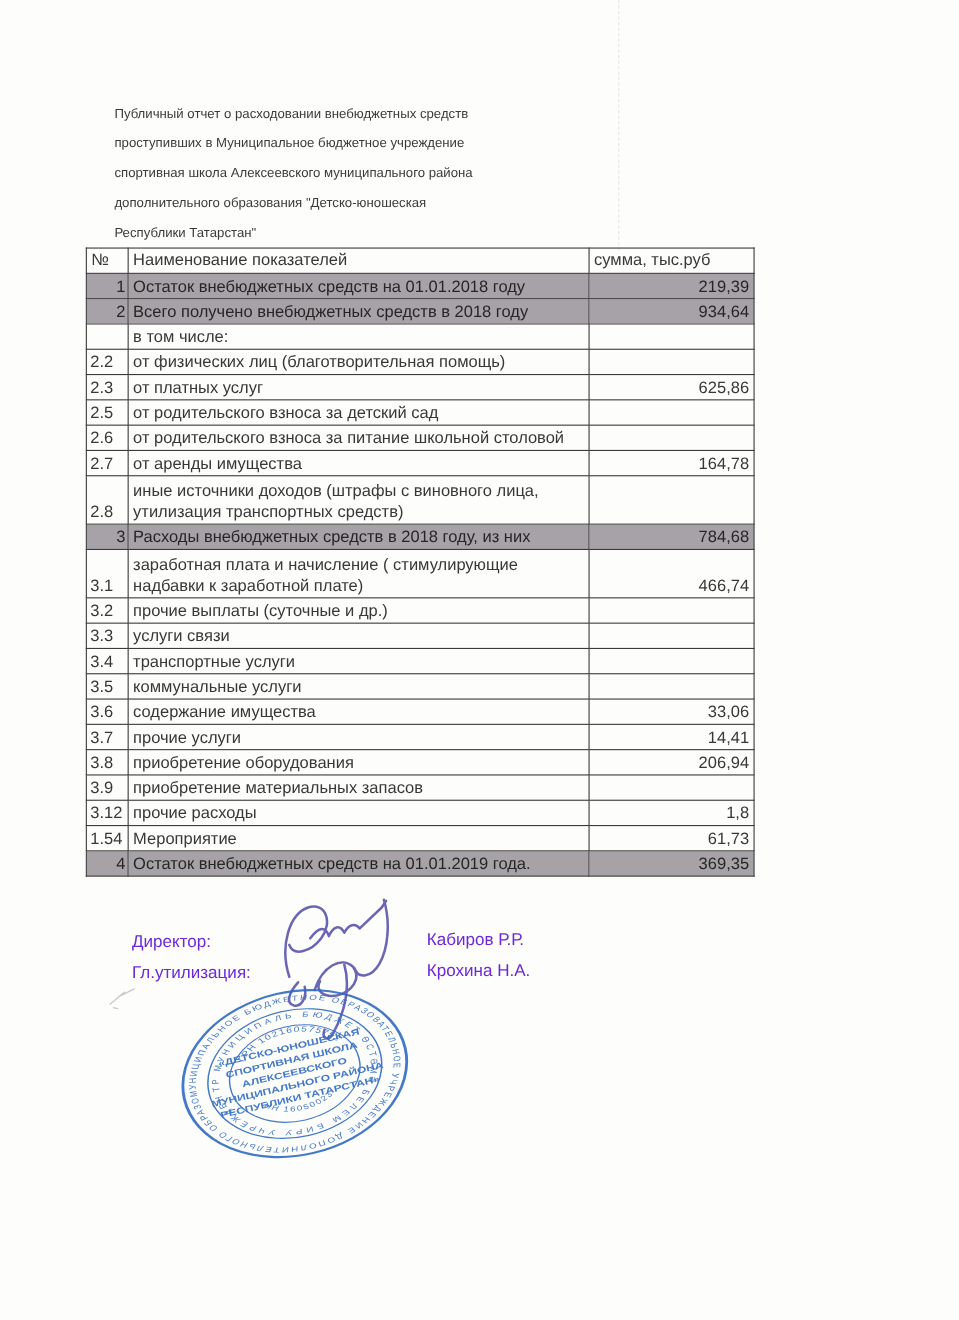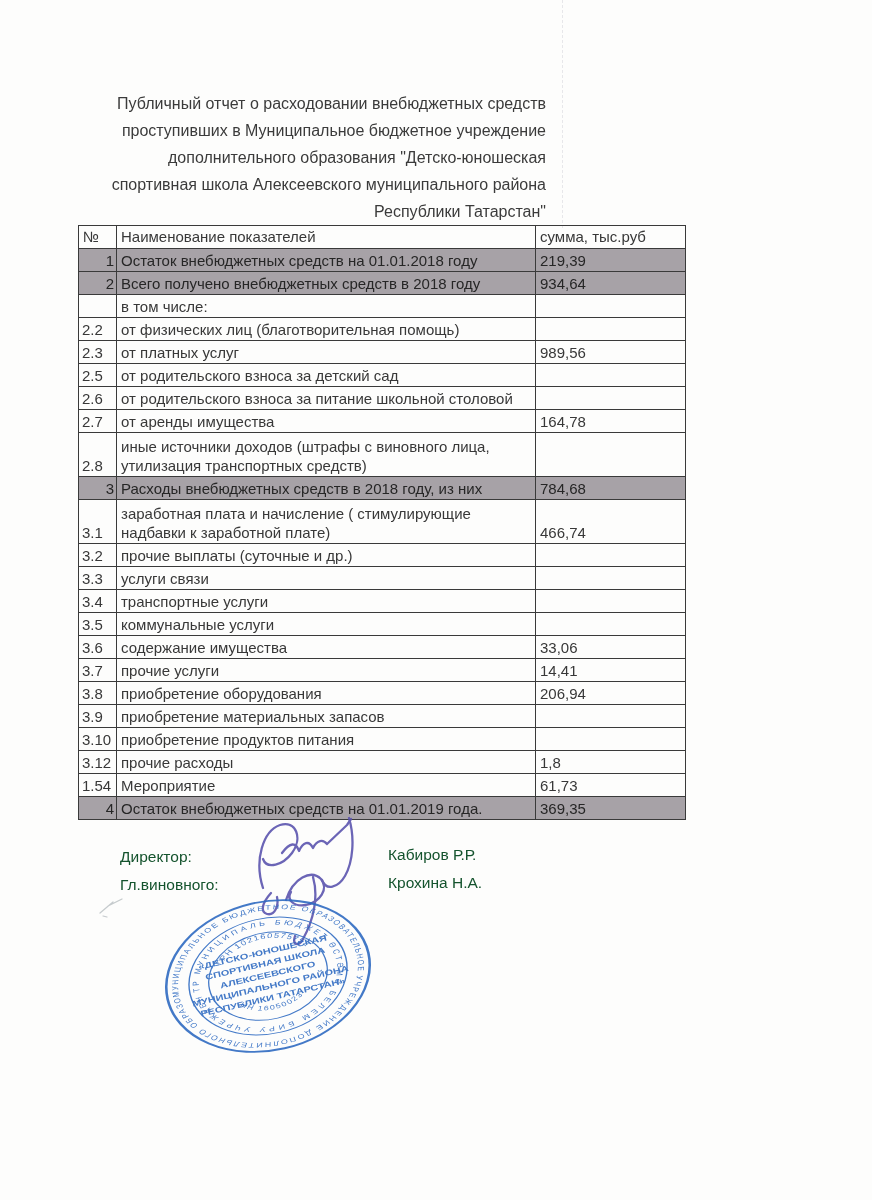--- a/index.html
+++ b/index.html
@@ -7,58 +7,58 @@
     position:relative; width:872px; height:1200px;
     background:#fdfdfc; overflow:hidden;
     font-family:"Liberation Sans", sans-serif; color:#383838;
   }
   .fold-line {
     position:absolute; left:562px; top:0; height:228px; width:0;
     border-left:1px dashed #e7e7ea;
   }
   .doc-title {
     position:absolute; left:104px; top:90px; width:442px;
-    text-align:right; font-size:16px; line-height:27px; color:#3b3b3b;
+    text-align:left; font-size:12px; line-height:27px; color:#3b3b3b;
   }
   table.report {
     position:absolute; left:78px; top:225px; width:607px;
     border-collapse:collapse; table-layout:fixed; font-size:15px;
   }
   .report th, .report td {
     border:1.5px solid #3a3a3a; padding:0 4px 1px 4px;
     height:21px; line-height:19px; overflow:hidden;
     font-weight:normal; vertical-align:bottom;
   }
   .report th { text-align:left; vertical-align:middle; }
   .report td.c-num { padding:0 2px 1px 3px; }
-  .report td.c-val { }
+  .report td.c-val { text-align:right; }
   .report tr.gray { background:#a7a2a7; }
   .report tr.gray td { color:#262626; }
   .report tr.gray td.c-num { text-align:right; }
   .report tr.tall td { height:42px; }
-  .sig-label, .sig-name { position:absolute; font-size:15.5px; color:#14532d; }
+  .sig-label, .sig-name { position:absolute; font-size:15.5px; color:#6d28d9; }
   .overlay { position:absolute; left:0; top:0; pointer-events:none; }
   .stamp-svg { position:absolute; left:146px; top:884px; }
   .stamp-svg text {
     font-family:"Liberation Sans", sans-serif;
     fill:#2f6bc2;
   }
 </style>
 </head>
 <body>
 
 <div class="page">
 
   <div class="fold-line"></div>
 
   <div class="doc-title">
     <div>Публичный отчет о расходовании внебюджетных средств</div>
     <div>проступивших в Муниципальное бюджетное учреждение</div>
+    <div>спортивная школа  Алексеевского муниципального района</div>
     <div>дополнительного образования  "Детско-юношеская</div>
-    <div>спортивная школа  Алексеевского муниципального района</div>
     <div>Республики Татарстан"</div>
   </div>
 
   <table class="report">
     <colgroup>
       <col style="width:38px">
         <col style="width:419px">
         <col style="width:150px">
     </colgroup>
     <thead>
@@ -85,21 +85,21 @@
       <td class="c-val"></td>
     </tr>
         <tr>
       <td class="c-num">2.2</td>
       <td class="c-name">от физических лиц (благотворительная помощь)</td>
       <td class="c-val"></td>
     </tr>
         <tr>
       <td class="c-num">2.3</td>
       <td class="c-name">от платных услуг</td>
-      <td class="c-val">989,56</td>
+      <td class="c-val">625,86</td>
     </tr>
         <tr>
       <td class="c-num">2.5</td>
       <td class="c-name">от родительского взноса за детский сад</td>
       <td class="c-val"></td>
     </tr>
         <tr>
       <td class="c-num">2.6</td>
       <td class="c-name">от родительского взноса за питание школьной столовой</td>
       <td class="c-val"></td>
@@ -158,45 +158,40 @@
       <td class="c-num">3.8</td>
       <td class="c-name">приобретение оборудования</td>
       <td class="c-val">206,94</td>
     </tr>
         <tr>
       <td class="c-num">3.9</td>
       <td class="c-name">приобретение материальных запасов</td>
       <td class="c-val"></td>
     </tr>
         <tr>
-      <td class="c-num">3.10</td>
-      <td class="c-name">приобретение продуктов питания</td>
-      <td class="c-val"></td>
-    </tr>
-        <tr>
       <td class="c-num">3.12</td>
       <td class="c-name">прочие расходы</td>
       <td class="c-val">1,8</td>
     </tr>
         <tr>
       <td class="c-num">1.54</td>
       <td class="c-name">Мероприятие</td>
       <td class="c-val">61,73</td>
     </tr>
         <tr class="gray">
       <td class="c-num">4</td>
       <td class="c-name">Остаток внебюджетных средств на 01.01.2019 года.</td>
       <td class="c-val">369,35</td>
     </tr>
       </tbody>
   </table>
 
   <div class="sig-label" style="left:120px; top:848px;">Директор:</div>
   <div class="sig-name" style="left:388px; top:846px;">Кабиров Р.Р.</div>
-  <div class="sig-label" style="left:120px; top:876px;">Гл.виновного:</div>
+  <div class="sig-label" style="left:120px; top:876px;">Гл.утилизация:</div>
   <div class="sig-name" style="left:388px; top:874px;">Крохина Н.А.</div>
 
   <svg class="overlay" width="872" height="1200">
 
     <g stroke="#5851ad" stroke-width="2.3" fill="none" stroke-linecap="round" stroke-linejoin="round" opacity="0.88">
       <path d="M 263 888 C 254 860 263 831 280 825 C 296 820 303 838 292 853 C 283 865 267 870 263 859"></path>
       <path d="M 282 853 c 8 -11 14 -11 17 -2 c 4 -9 10 -11 14 -3 c 4 -8 10 -9 14 -4 L 347 825 L 351 819"></path>
       <path d="M 349 818 C 355 838 353 862 345 876 C 338 888 326 891 322 880"></path>
       <path d="M 271 893 c -9 10 -11 19 -4 21 c 8 2 12 -9 10 -17"></path>
       <path d="M 286 900 C 293 878 311 869 321 879 C 329 889 320 902 306 905 C 294 907 286 900 291 892"></path>

